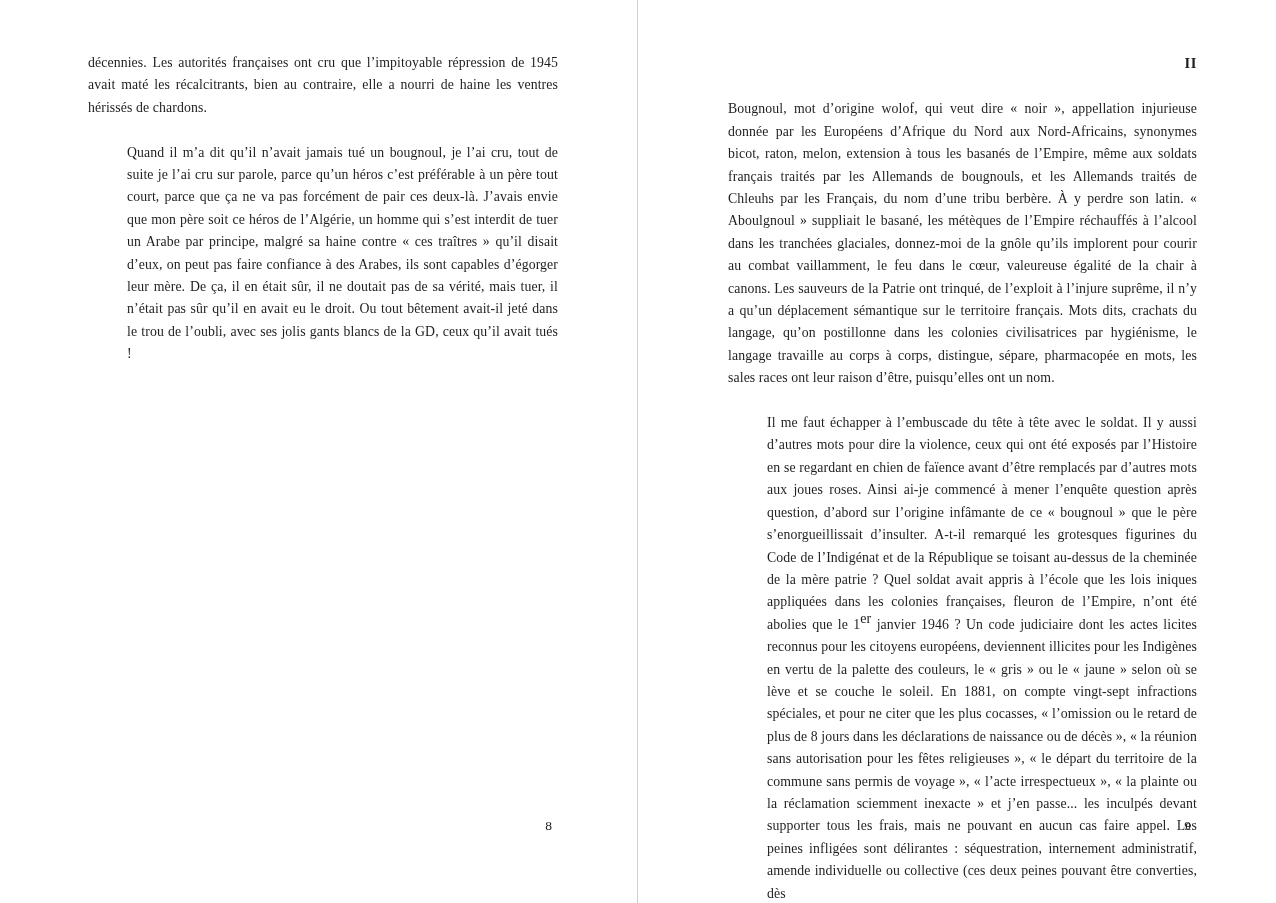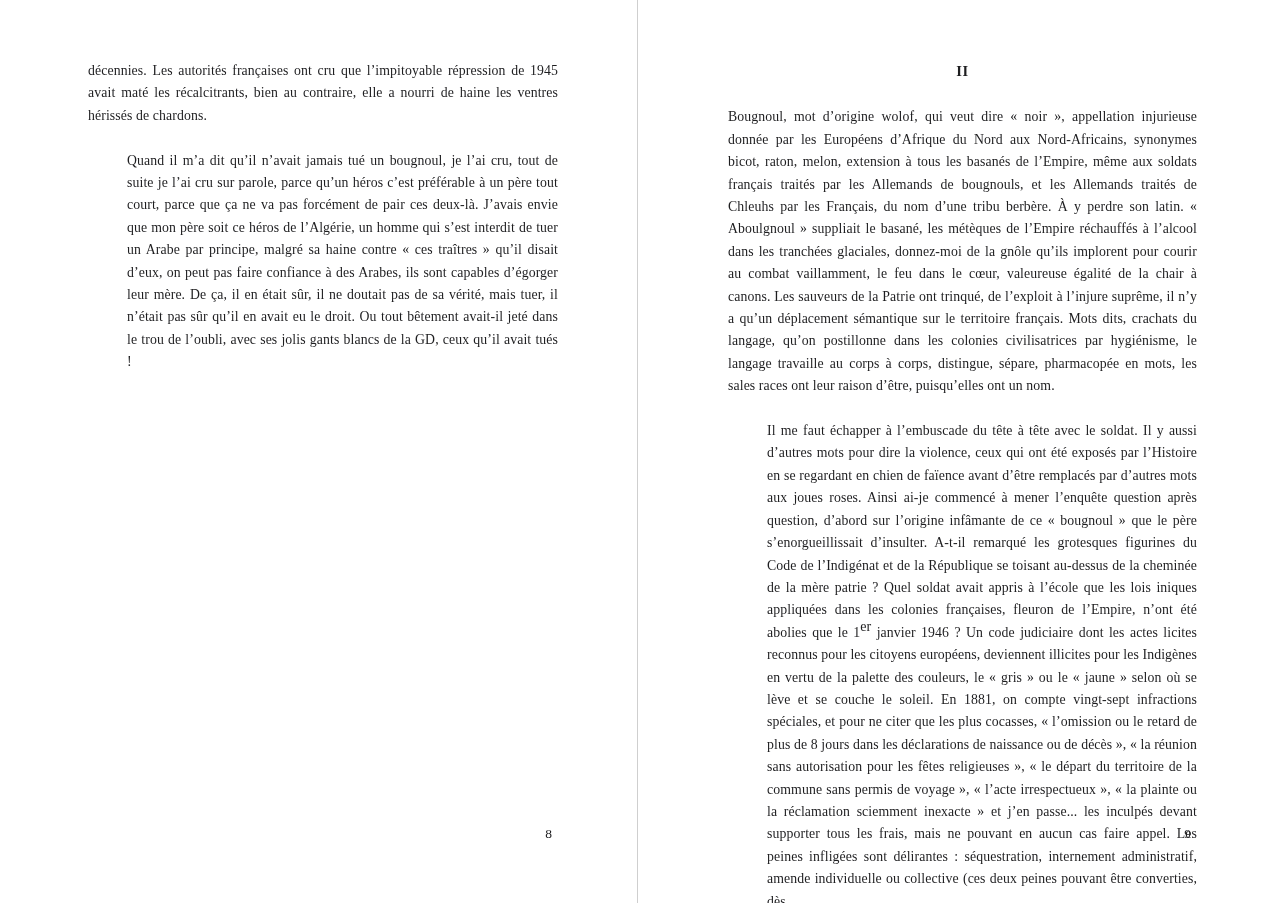--- a/index.html
+++ b/index.html
@@ -20,42 +20,42 @@
   .divider {
     position: absolute;
     left: 637px;
     top: 0;
     width: 1px;
     height: 903px;
     background: #cfcfcf;
   }
   .page {
     position: absolute;
-    top: 12px;
+    top: 4px;
     height: 870px;
   }
   .page-left  { left: 0;     width: 637px; }
   .page-right { left: 638px; width: 638px; }
   .text-block {
     position: absolute;
     top: 48px;
     text-align: justify;
     font-size: 13.8px;
     line-height: 22.4px;
     letter-spacing: 0.1px;
   }
   .left-block  { left: 88px; width: 470px; }
   .right-block { left: 90px; width: 469px; }
   .para {
     margin: 0 0 22.4px 0;
   }
   .para:last-child { margin-bottom: 0; margin-left: 39px; }
   .chapter-heading {
     margin: 0 0 24px 0;
-    text-align: center;
+    text-align: right;
     font-size: 14.5px;
     font-weight: 700;
     letter-spacing: 0.6px;
     line-height: 22.4px;
   }
   sup {
     font-size: 14px;
     line-height: 0;
     vertical-align: super;
   }

